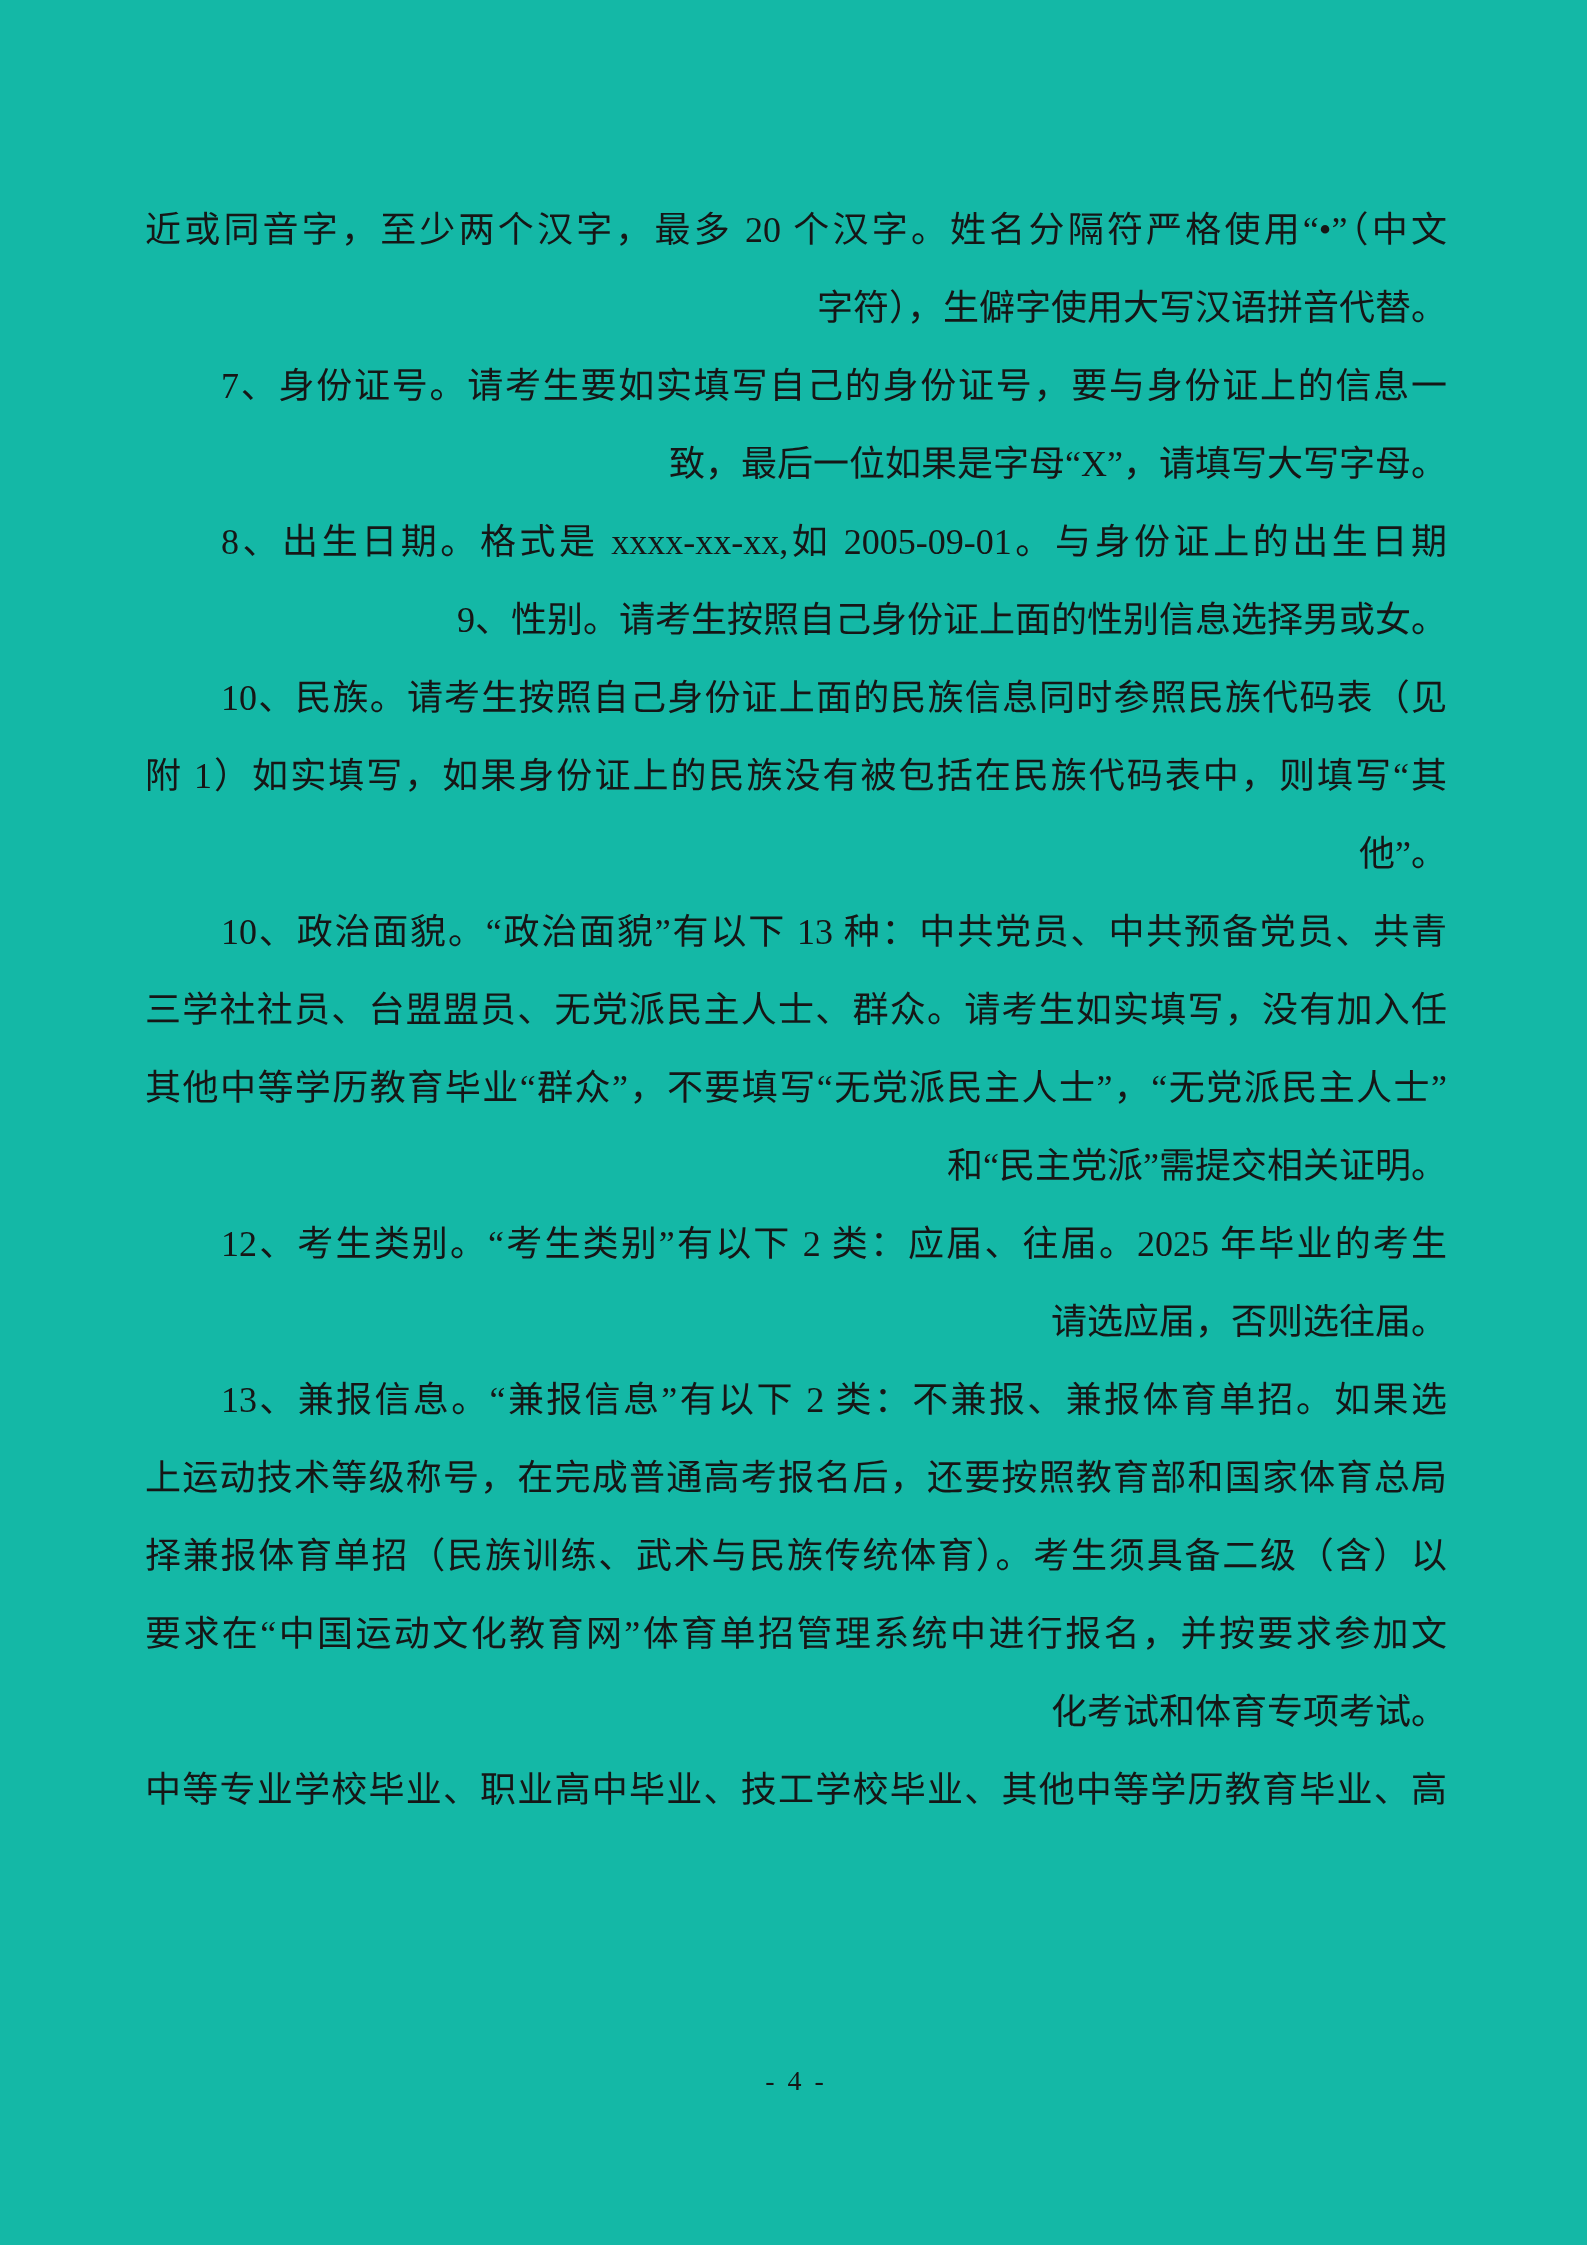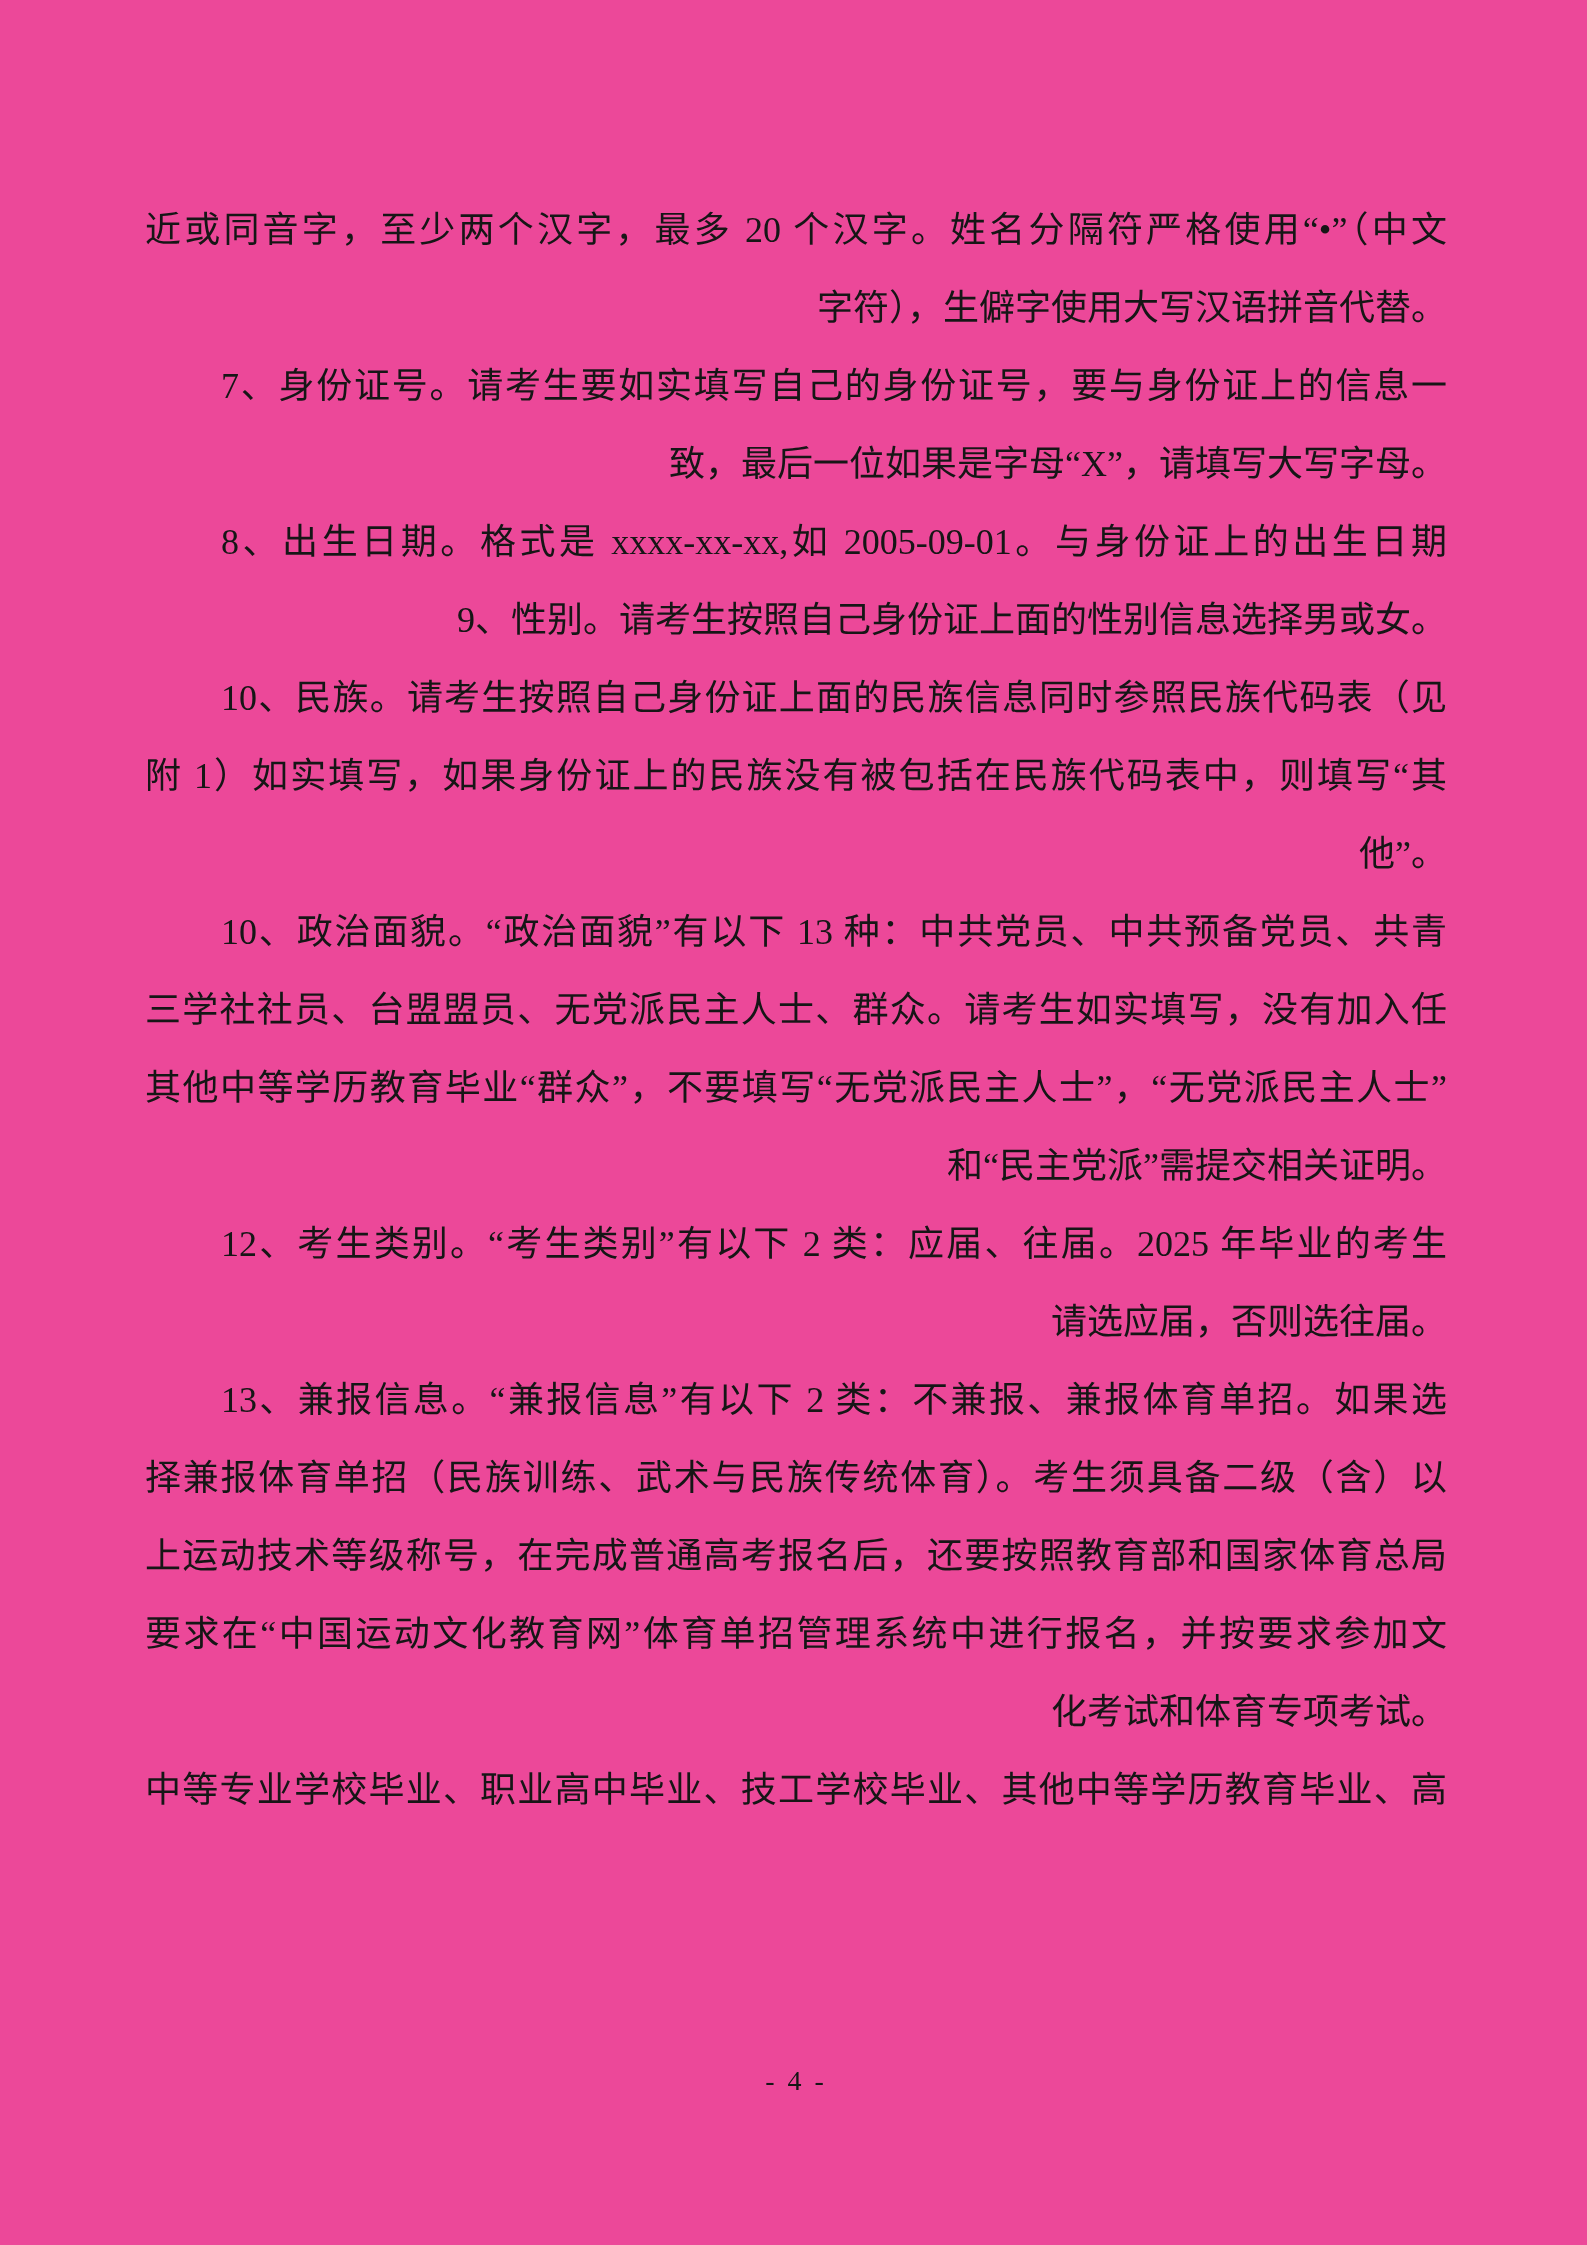--- a/index.html
+++ b/index.html
@@ -14,21 +14,21 @@
     overflow: hidden;
     font-family: "Liberation Serif", "DejaVu Serif", serif;
     color: #161616;
   }
   .page {
     position: absolute;
     left: 0;
     top: 0;
     width: 1587px;
     height: 2245px;
-    background: #ec4899;
+    background: #14b8a6;
   }
   .text-block {
     position: absolute;
     left: 145px;
     top: 191px;
     width: 1302px;
   }
   .line {
     height: 78px;
     line-height: 78px;
@@ -72,20 +72,20 @@
       <div class="line j ind">10、民族。请考生按照自己身份证上面的民族信息同时参照民族代码表（见</div>
       <div class="line j">附 1）如实填写，如果身份证上的民族没有被包括在民族代码表中，则填写“其</div>
       <div class="line">他”。</div>
       <div class="line j ind">10、政治面貌。“政治面貌”有以下 13 种：中共党员、中共预备党员、共青</div>
       <div class="line j">三学社社员、台盟盟员、无党派民主人士、群众。请考生如实填写，没有加入任</div>
       <div class="line j">其他中等学历教育毕业“群众”，不要填写“无党派民主人士”，“无党派民主人士”</div>
       <div class="line">和“民主党派”需提交相关证明。</div>
       <div class="line j ind">12、考生类别。“考生类别”有以下 2 类：应届、往届。2025 年毕业的考生</div>
       <div class="line">请选应届，否则选往届。</div>
       <div class="line j ind">13、兼报信息。“兼报信息”有以下 2 类：不兼报、兼报体育单招。如果选</div>
+      <div class="line j">上运动技术等级称号，在完成普通高考报名后，还要按照教育部和国家体育总局</div>
       <div class="line j">择兼报体育单招（民族训练、武术与民族传统体育）。考生须具备二级（含）以</div>
-      <div class="line j">上运动技术等级称号，在完成普通高考报名后，还要按照教育部和国家体育总局</div>
       <div class="line j">要求在“中国运动文化教育网”体育单招管理系统中进行报名，并按要求参加文</div>
       <div class="line">化考试和体育专项考试。</div>
       <div class="line j">中等专业学校毕业、职业高中毕业、技工学校毕业、其他中等学历教育毕业、高</div>
     </div>
   <div class="page-footer">- 4 -</div>
 </div>
 
 </body></html>

